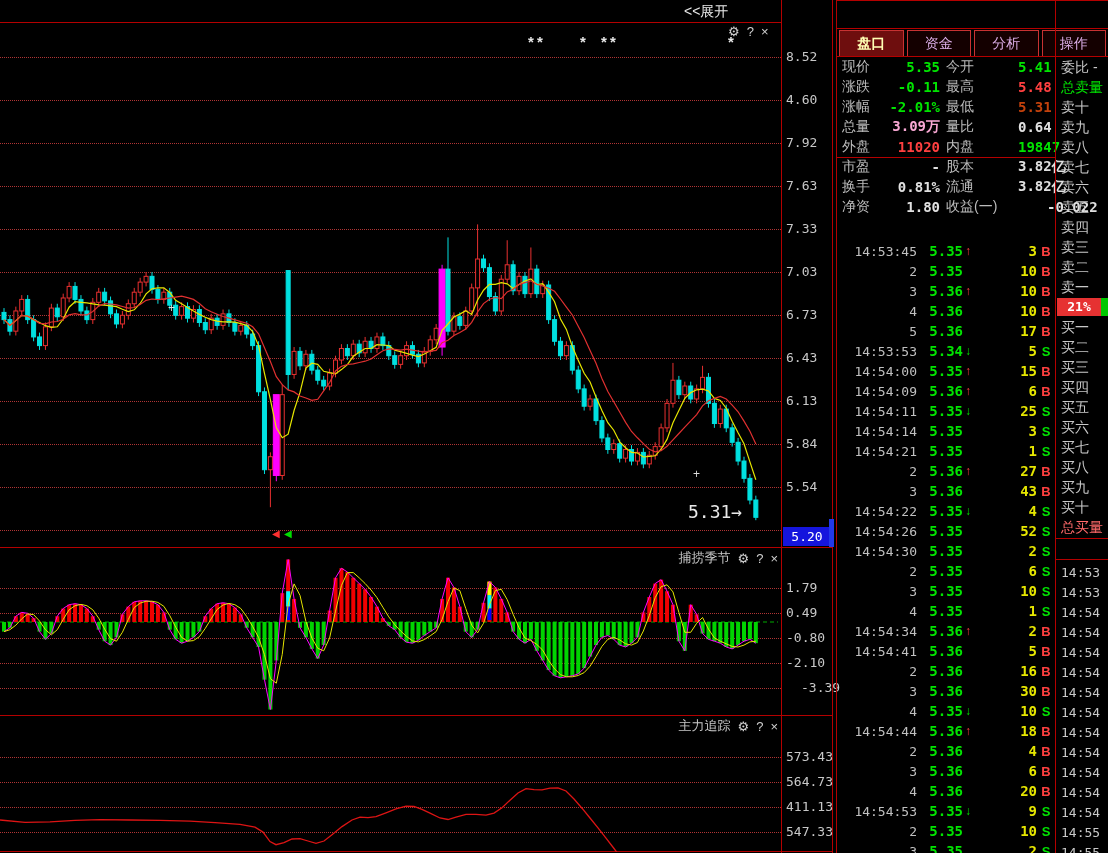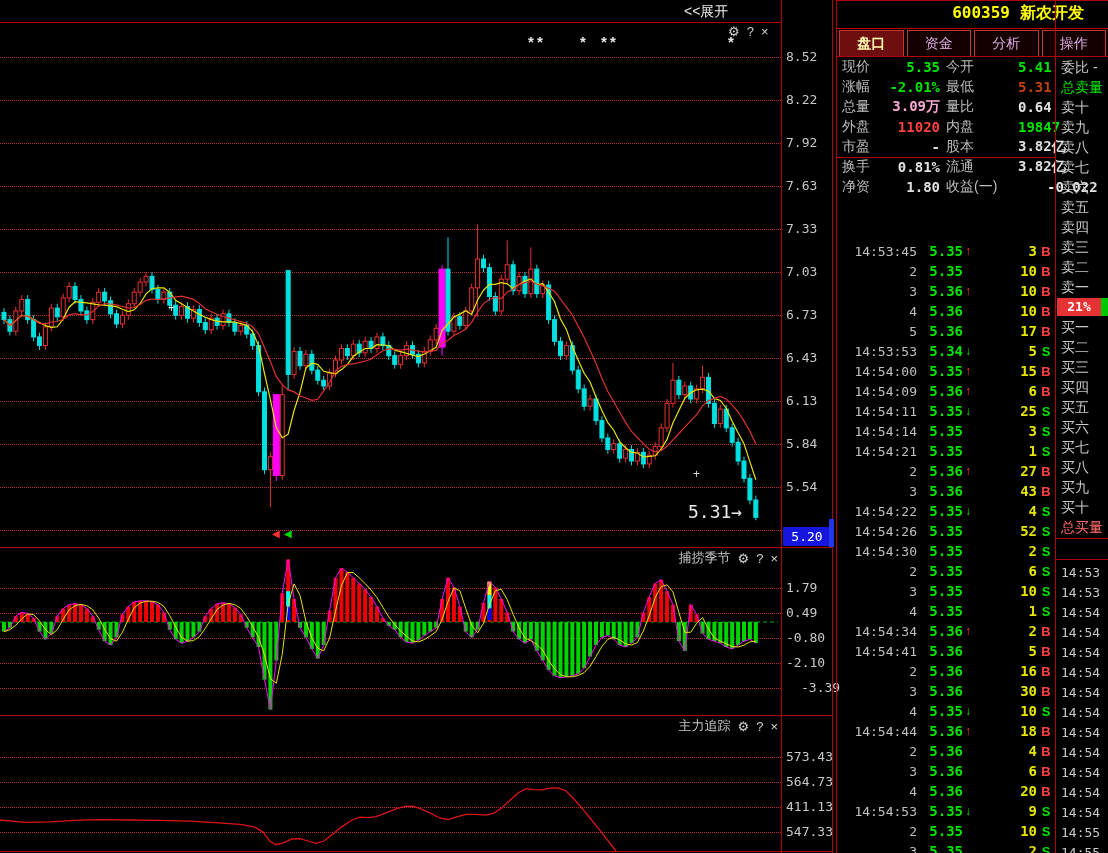--- a/index.html
+++ b/index.html
@@ -83,21 +83,21 @@
 
   <div class="panel-title-row" style="top:717px; left:0; width:778px; justify-content:flex-end;">
     <span>主力追踪</span>
     <span class="tool-icon">⚙</span>
     <span class="tool-icon">?</span>
     <span class="tool-icon">×</span>
   </div>
 
   <div class="abs" id="axis-column" style="left:781px; top:0; width:52px; height:853px; border-left:1px solid #b40000; border-right:1px solid #b40000;">
       <div class="axis-label" style="left:4px; top:49px;">8.52</div>
-      <div class="axis-label" style="left:4px; top:92px;">8.22</div>
+      <div class="axis-label" style="left:4px; top:92px;">4.60</div>
       <div class="axis-label" style="left:4px; top:135px;">7.92</div>
       <div class="axis-label" style="left:4px; top:178px;">7.63</div>
       <div class="axis-label" style="left:4px; top:221px;">7.33</div>
       <div class="axis-label" style="left:4px; top:264px;">7.03</div>
       <div class="axis-label" style="left:4px; top:307px;">6.73</div>
       <div class="axis-label" style="left:4px; top:350px;">6.43</div>
       <div class="axis-label" style="left:4px; top:393px;">6.13</div>
       <div class="axis-label" style="left:4px; top:436px;">5.84</div>
       <div class="axis-label" style="left:4px; top:479px;">5.54</div>
       <div class="price-badge" style="top:527px;">5.20</div>
@@ -112,37 +112,40 @@
       <div class="axis-label" style="left:4px; top:824px;">547.33</div>
     </div>
 
   <div class="redline" style="left:0; top:547px; width:833px; height:1px;"></div>
   <div class="redline" style="left:0; top:715px; width:833px; height:1px;"></div>
   <div class="redline" style="left:0; top:851px; width:833px; height:1px;"></div>
 
   <div id="scroll-thumb"></div>
 
   <div id="right-panel">
-    <div id="stock-header">
-      <span class="code">600359</span><span>新农开发</span>
-    </div>
     <div class="redline" style="left:0; top:27px; width:100%; height:1px;"></div>
     <div id="tabs">
         <div class="tab active">盘口</div>
         <div class="tab">资金</div>
         <div class="tab">分析</div>
         <div class="tab">操作</div>
       </div>
     <div class="redline" style="left:0; top:55px; width:100%; height:1px;"></div>
     <div id="quote-grid">
         <div class="q-row">
           <div class="q-lbl">现价</div>
           <div class="q-val" style="color:#00e400;">5.35</div>
           <div class="q-lbl">今开</div>
           <div class="q-val" style="color:#00e400;">5.41</div>
+        </div>
+        <div class="q-row">
+          <div class="q-lbl">涨跌</div>
+          <div class="q-val" style="color:#00e400;">-0.11</div>
+          <div class="q-lbl">最高</div>
+          <div class="q-val" style="color:#ff4040;">5.48</div>
         </div>
         <div class="q-row">
           <div class="q-lbl">涨幅</div>
           <div class="q-val" style="color:#00e400;">-2.01%</div>
           <div class="q-lbl">最低</div>
           <div class="q-val" style="color:#c2410c;">5.31</div>
         </div>
         <div class="q-row">
           <div class="q-lbl">总量</div>
           <div class="q-val" style="color:#f9a8d4;">3.09万</div>

